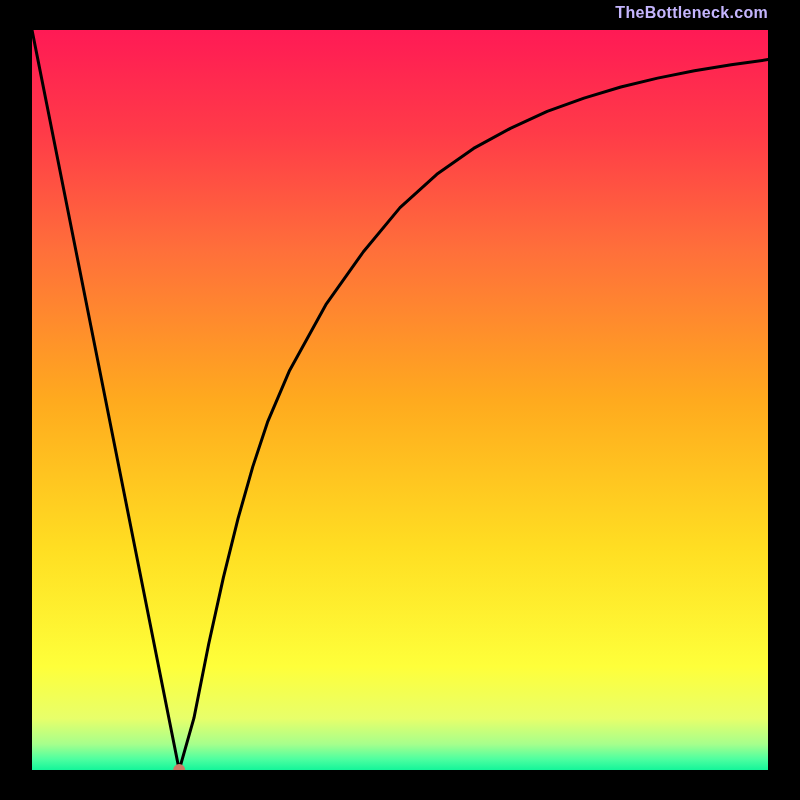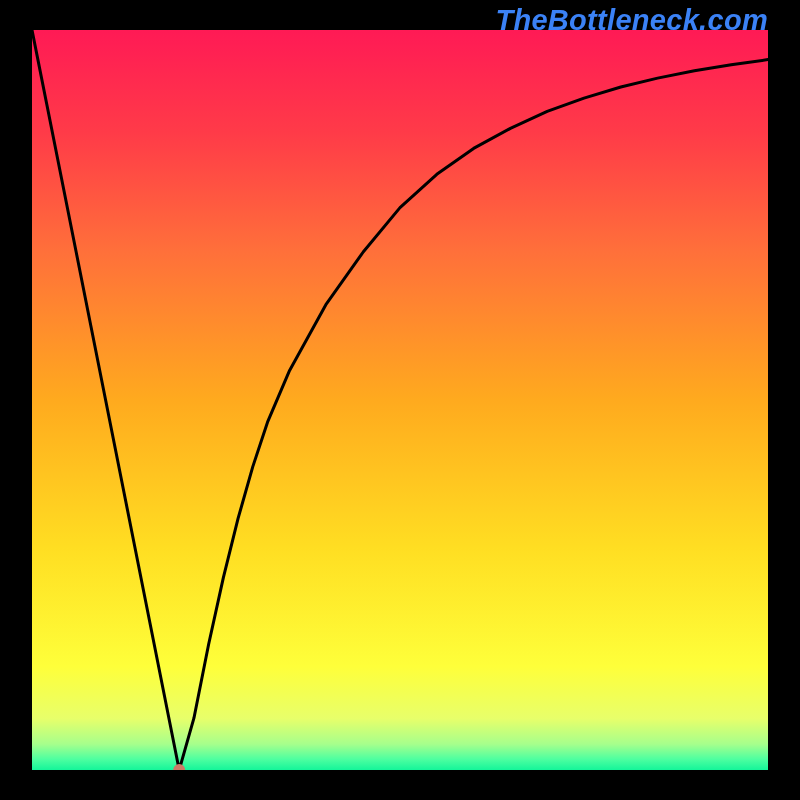--- a/index.html
+++ b/index.html
@@ -23,25 +23,24 @@
     left: 32px;
     top: 30px;
     width: 736px;
     height: 740px;
   }
   .watermark {
     position: absolute;
     top: 4px;
     right: 32px;
     font-family: Arial, Helvetica, sans-serif;
-    font-size: 29px;
+    font-size: 16px;
     font-weight: bold;
-    color: #3b82f6;
+    color: #c4b5fd;
     letter-spacing: 0.3px;
-    font-style: italic;
   }
 </style>
 </head>
 <body>
 
 <div class="frame">
 
   <div class="watermark">TheBottleneck.com</div>
 
   <svg class="plot" viewBox="0 0 736 740" preserveAspectRatio="none">

